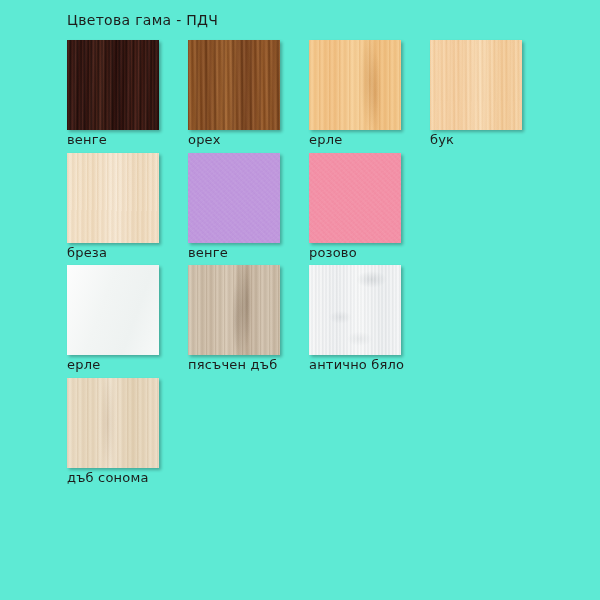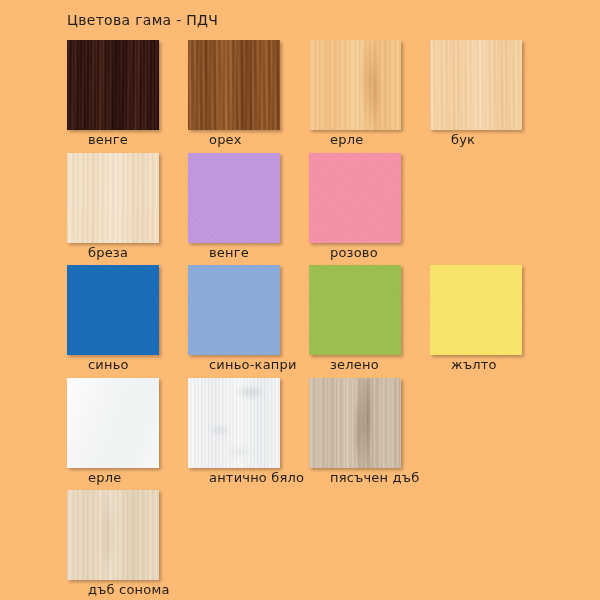--- a/index.html
+++ b/index.html
@@ -11,21 +11,21 @@
     width: 600px;
     height: 600px;
     overflow: hidden;
     font-family: "DejaVu Sans", "Liberation Sans", sans-serif;
     -webkit-font-smoothing: antialiased;
   }
   #page {
     position: relative;
     width: 600px;
     height: 600px;
-    background: #fdba74;
+    background: #5eead4;
   }
   #title {
     position: absolute;
     left: 67px;
     top: 12px;
     font-size: 14px;
     color: #1d1d1b;
     letter-spacing: 0.3px;
     white-space: nowrap;
   }
@@ -59,21 +59,20 @@
     inset: 0;
   }
   .label {
     position: absolute;
     left: 0;
     top: 92px;
     font-size: 13px;
     color: #1d1d1b;
     white-space: nowrap;
     letter-spacing: 0.2px;
-    margin-left: 21px;
   }
 
   
 
   
   .tex-wenge {
     background:
       repeating-linear-gradient(90deg,
         rgba(0,0,0,0.55) 0px, rgba(0,0,0,0.0) 1px, rgba(90,45,30,0.30) 2px,
         rgba(0,0,0,0.50) 3px, rgba(0,0,0,0.0) 5px, rgba(70,30,20,0.25) 6px,
@@ -227,61 +226,35 @@
         <div class="cell">
           <div class="swatch">
             <div class="grain tex-solid" style="--c: #f391a7; background-color: rgb(243, 145, 167);"></div>
           </div>
           <div class="label">розово</div>
         </div>
       </div>
       <div class="row">
         <div class="cell">
           <div class="swatch">
-            <div class="grain tex-solid" style="--c: #1b6cb7; background-color: rgb(27, 108, 183);"></div>
-          </div>
-          <div class="label">синьо</div>
-        </div>
-        <div class="cell">
-          <div class="swatch">
-            <div class="grain tex-solid" style="--c: #8aabd7; background-color: rgb(138, 171, 215);"></div>
-          </div>
-          <div class="label">синьо-капри</div>
-        </div>
-        <div class="cell">
-          <div class="swatch">
-            <div class="grain tex-solid" style="--c: #9cbe4f; background-color: rgb(156, 190, 79);"></div>
-          </div>
-          <div class="label">зелено</div>
-        </div>
-        <div class="cell">
-          <div class="swatch">
-            <div class="grain tex-solid" style="--c: #f8e469; background-color: rgb(248, 228, 105);"></div>
-          </div>
-          <div class="label">жълто</div>
-        </div>
-      </div>
-      <div class="row">
-        <div class="cell">
-          <div class="swatch">
             <div class="grain tex-byalo" style="--c: #f3f6f5;"></div>
           </div>
           <div class="label">ерле</div>
         </div>
         <div class="cell">
           <div class="swatch">
+            <div class="grain tex-pyasachen" style="--c: #cfbfa9;"></div>
+          </div>
+          <div class="label">пясъчен дъб</div>
+        </div>
+        <div class="cell">
+          <div class="swatch">
             <div class="grain tex-antichno" style="--c: #f2f4f5;"></div>
           </div>
           <div class="label">антично бяло</div>
-        </div>
-        <div class="cell">
-          <div class="swatch">
-            <div class="grain tex-pyasachen" style="--c: #cfbfa9;"></div>
-          </div>
-          <div class="label">пясъчен дъб</div>
         </div>
       </div>
       <div class="row">
         <div class="cell">
           <div class="swatch">
             <div class="grain tex-sonoma" style="--c: #ebdcc4;"></div>
           </div>
           <div class="label">дъб сонома</div>
         </div>
         <div class="cell empty"></div>

